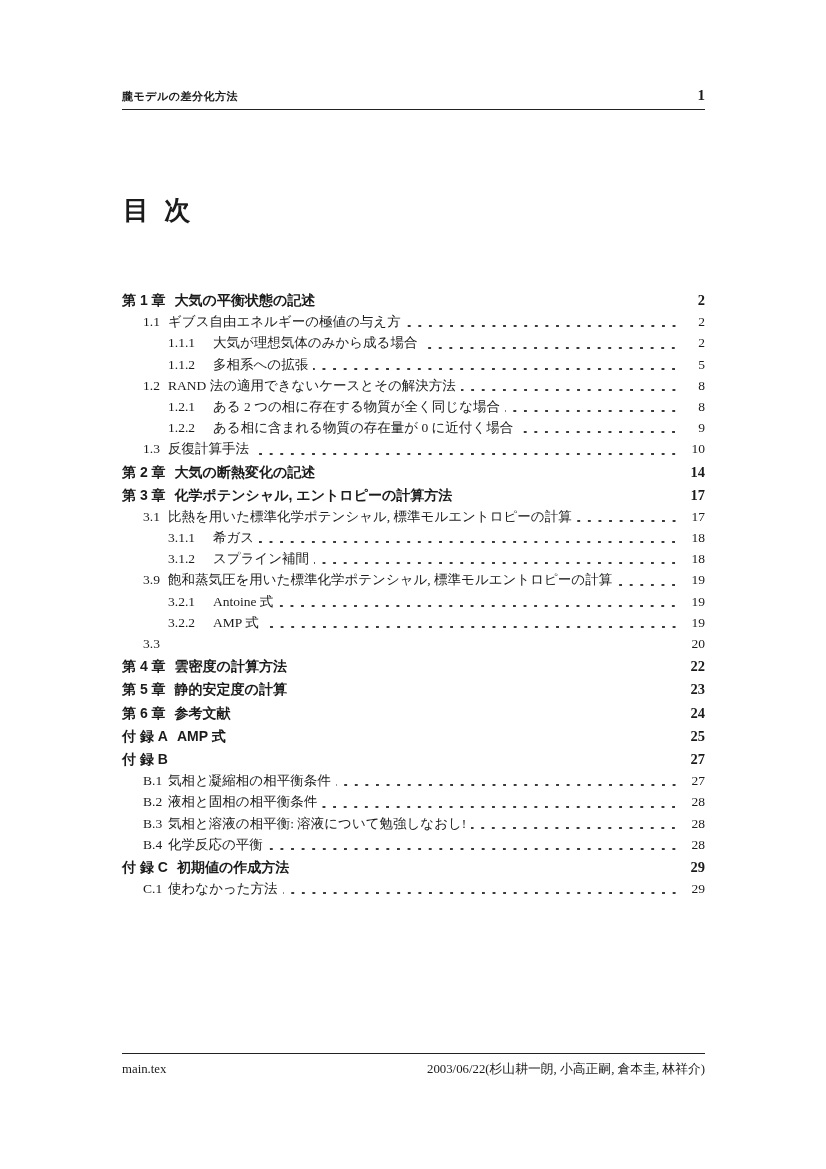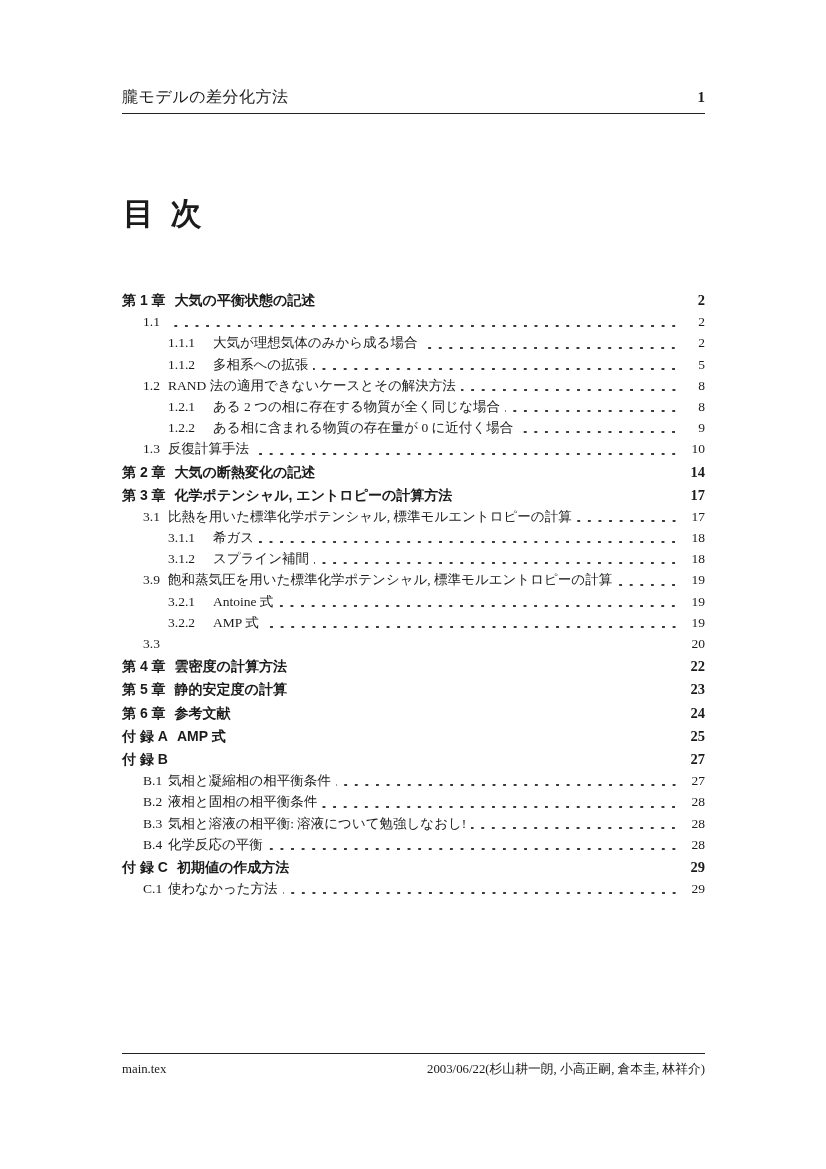--- a/index.html
+++ b/index.html
@@ -10,31 +10,31 @@
   }
 
   
   .header {
     position:absolute; left:122px; right:121px; top:87px;
     display:flex; justify-content:space-between; align-items:baseline;
     border-bottom:1.5px solid #222; padding-bottom:5px;
   }
   .header-title {
     font-family:"Liberation Sans","DejaVu Sans",sans-serif;
-    font-weight:normal; font-size:16px; letter-spacing:0.5px;
+    font-weight:bold; font-size:11px; letter-spacing:0.5px;
   }
   .header-page {
     font-family:"Liberation Serif",serif; font-weight:bold; font-size:15px;
   }
 
   
   .toc-title {
     position:absolute; left:123px; top:193px;
     font-family:"Liberation Sans","DejaVu Sans",sans-serif;
-    font-weight:bold; font-size:31px; letter-spacing:4px;
+    font-weight:bold; font-size:26px; letter-spacing:4px;
   }
 
   
   .toc {
     position:absolute; left:122px; right:121px; top:288px;
     font-size:13.5px;
   }
   .row {
     display:flex; align-items:baseline;
     height:21.2px; line-height:21.2px; white-space:nowrap;
@@ -89,20 +89,21 @@
   <div class="toc">
     <div class="row chapter no-dots">
       <span class="lbl">第 1 章</span>
       <span class="ttl">大気の平衡状態の記述</span>
       <span class="dots"></span>
       <span class="pg">2</span>
     </div>
 
     <div class="row section">
       <span class="lbl">1.1</span>
+      <span class="ttl">ギブス自由エネルギーの極値の与え方</span>
       <span class="dots"></span>
       <span class="pg">2</span>
     </div>
 
     <div class="row subsection">
       <span class="lbl">1.1.1</span>
       <span class="ttl">大気が理想気体のみから成る場合</span>
       <span class="dots"></span>
       <span class="pg">2</span>
     </div>

